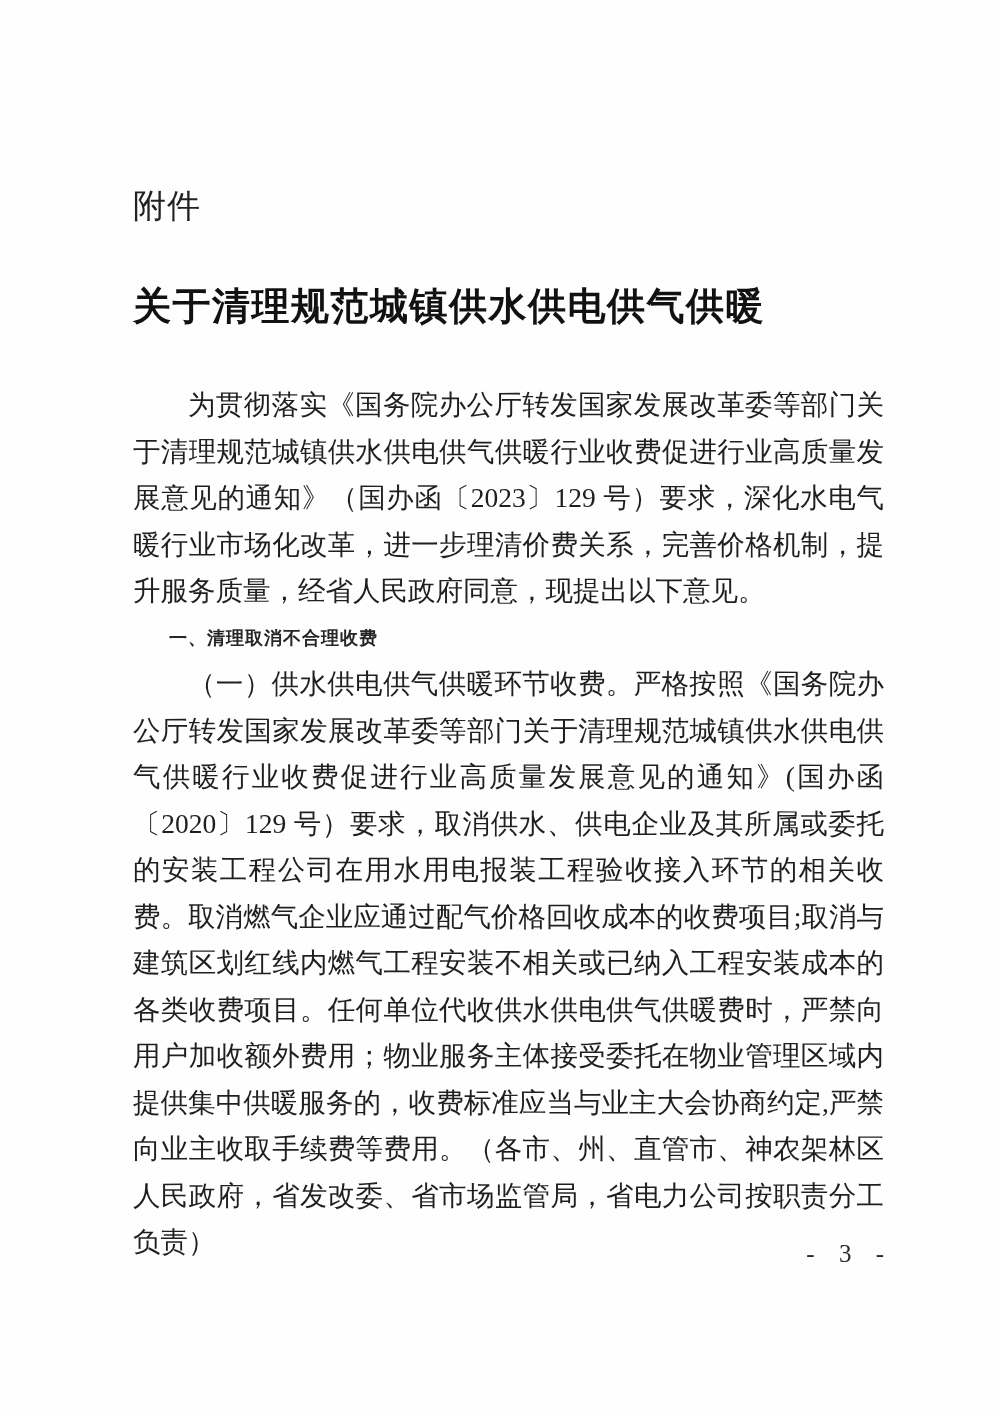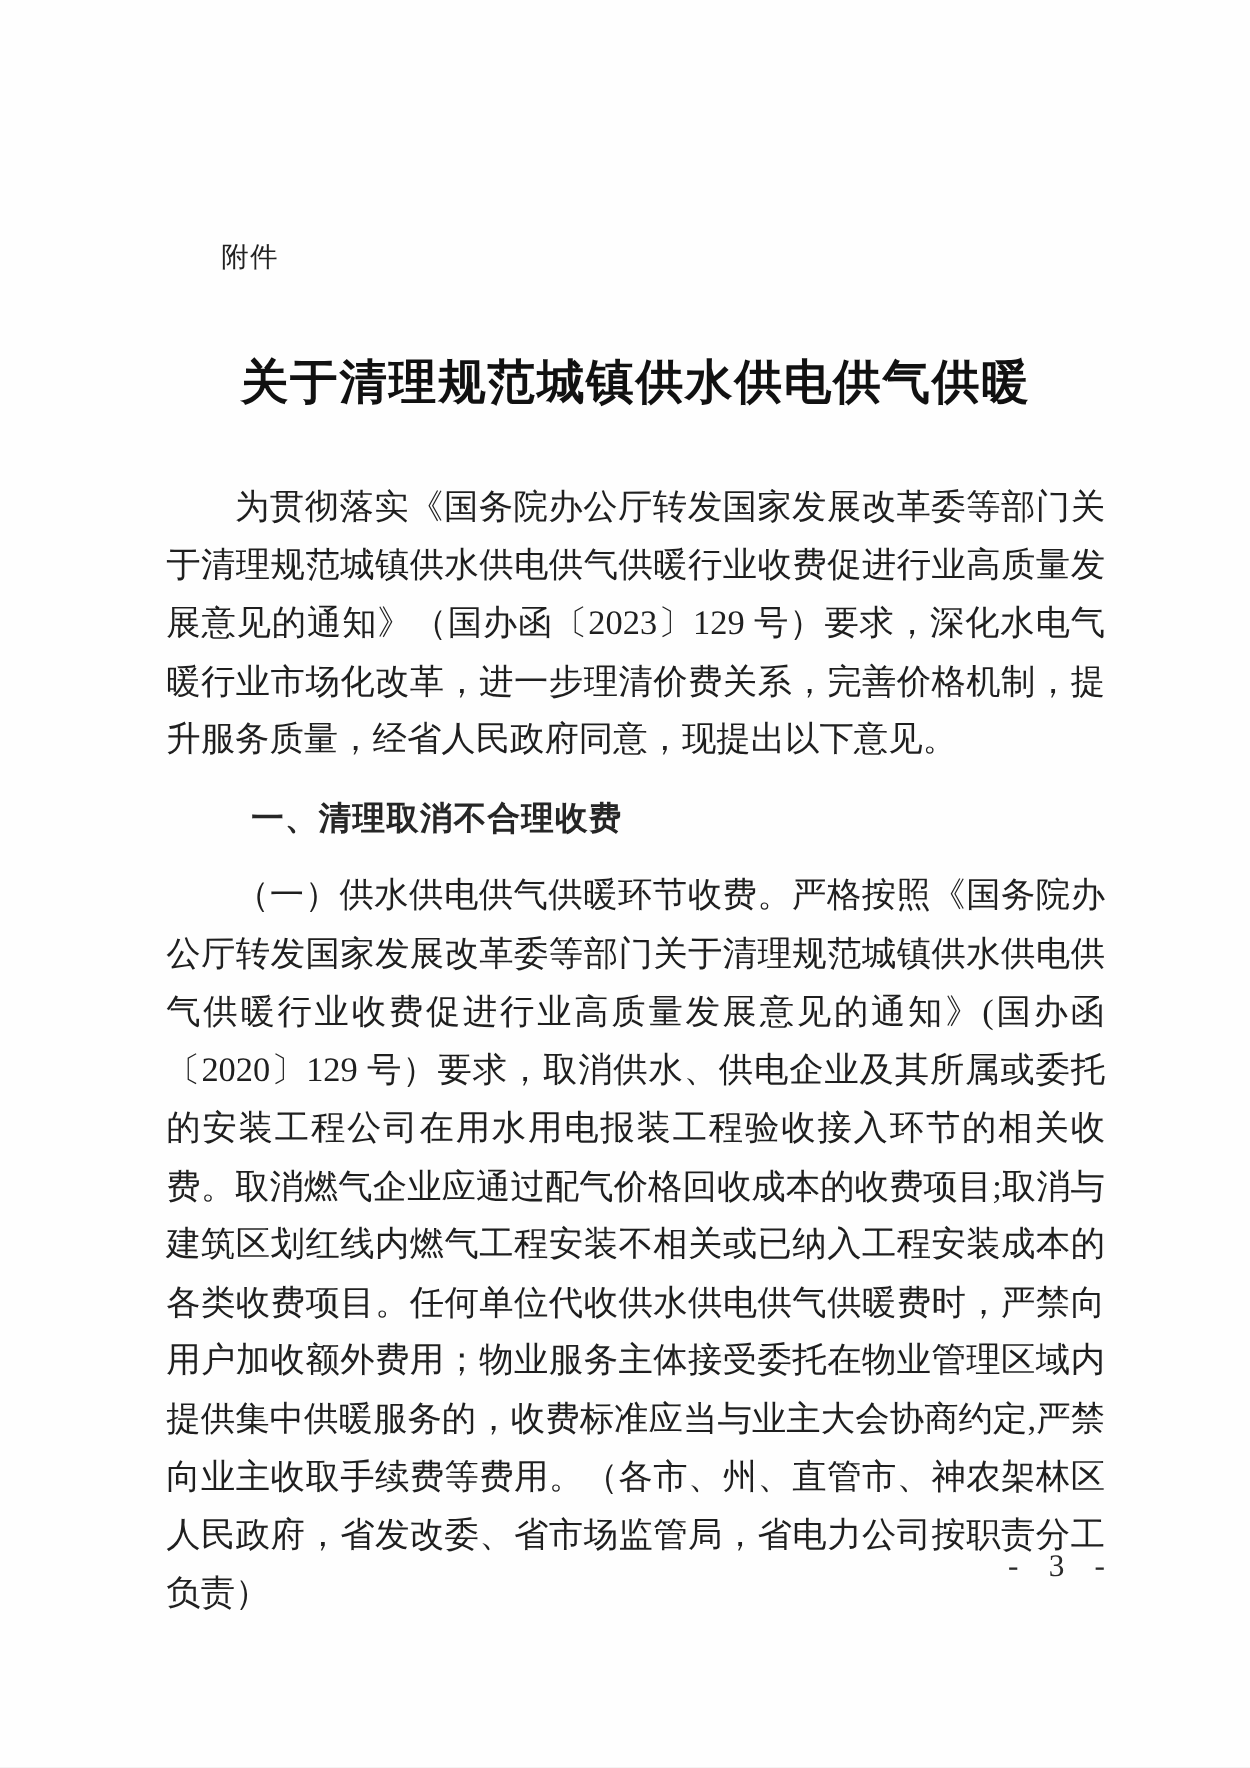--- a/index.html
+++ b/index.html
@@ -13,29 +13,27 @@
     width: 1000px;
     height: 1414px;
     margin: 0 auto;
     background: #fefefe;
     color: #1d1d1d;
     box-sizing: border-box;
     padding: 190px 116px 0 133px;
     overflow: hidden;
   }
   .attachment {
-    font-size: 22px;
+    font-size: 33px;
     line-height: 32px;
     letter-spacing: 1px;
     color: #222;
-    margin-left: 44px;
   }
   .doc-title {
     margin: 60px 0 0 0;
-    text-align: center;
     font-weight: 700;
     font-size: 38px;
     line-height: 49px;
     letter-spacing: 1.5px;
     color: #111;
     font-family: "Liberation Serif", "DejaVu Serif", serif;
   }
   .doc-title .title-line {
     display: block;
     white-space: nowrap;
@@ -45,23 +43,23 @@
     font-size: 27.5px;
     line-height: 46.5px;
     text-align: justify;
     color: #1f1f1f;
   }
   .doc-body p {
     margin: 0;
     text-indent: 2em;
   }
   .section-heading {
-    margin: 16px;
+    margin: 0;
     text-indent: 2em;
-    font-size: 26px;
+    font-size: 18px;
     line-height: 46.5px;
     font-weight: 700;
     color: #262626;
     font-family: "Liberation Sans", "DejaVu Sans", sans-serif;
     letter-spacing: 1px;
   }
   .page-number {
     position: absolute;
     top: 1240px;
     right: 112px;

